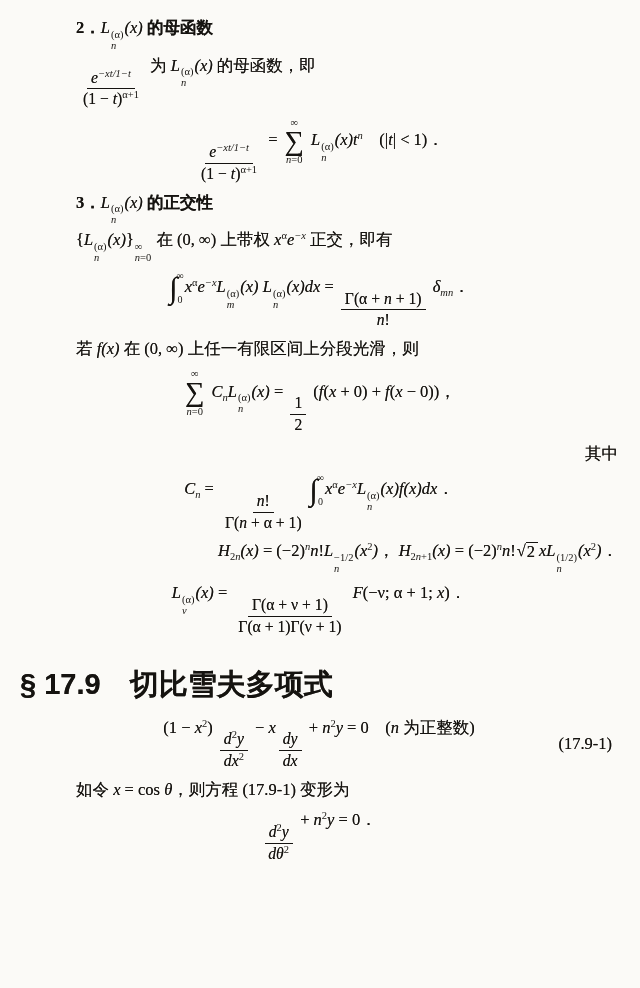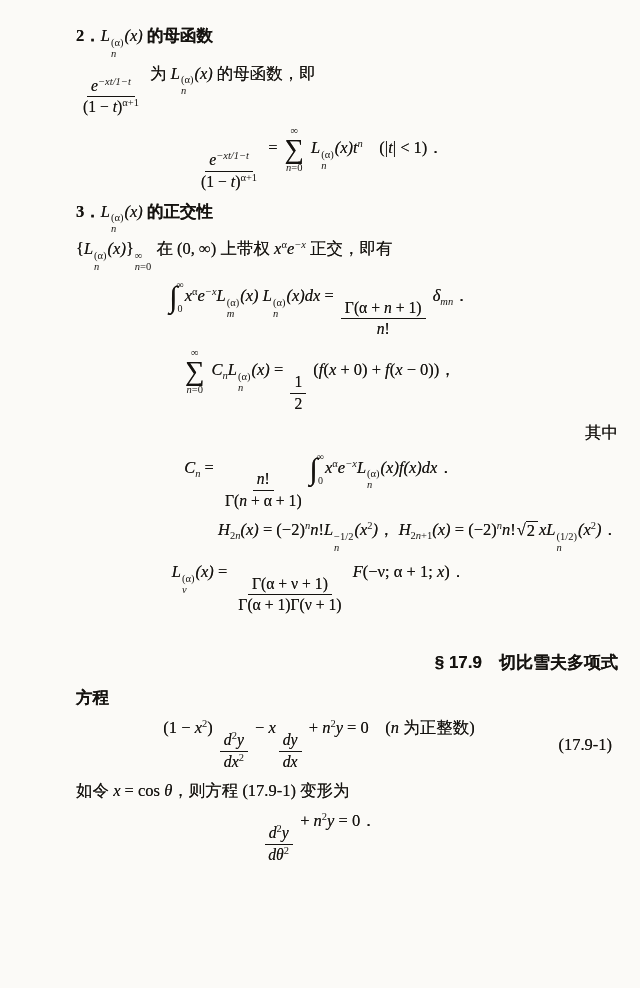--- a/index.html
+++ b/index.html
@@ -12,28 +12,28 @@
     text-shadow:0 0 .45px rgba(20,15,10,.75);
   }
   .bk{margin:3px 0;}
   .line{display:inline;}
   
   .cn{font-style:normal;}
   .bcn{font-style:normal;font-weight:bold;}
   .mi{font-style:italic;}
   .mr{font-style:normal;}
   
-  .item{margin:9px 0 2px 56px;}
+  .item{margin:1px 0 2px 56px;}
   .para{margin:4px 0 4px 56px;}
   .flush{margin:5px 0 5px 18px;text-align:right;}
   
   .display{margin:8px 0;text-align:center;position:relative;}
   .eqno{position:absolute;right:6px;top:50%;transform:translateY(-50%);}
   
-  .section{text-align:right;font-size:17px;margin:37px 0 12px;
+  .section{text-align:left;font-size:29px;margin:29px 0 12px;
            font-family:"Liberation Sans","DejaVu Sans",sans-serif;font-weight:bold;}
   
   sup.sup,sub.sub{font-size:10.5px;line-height:0;text-shadow:none;}
   .ss{display:inline-flex;flex-direction:column;align-items:flex-start;
       font-size:10.5px;line-height:1.05;vertical-align:-0.45em;text-shadow:none;
       margin:0 1px;}
   
   .frac{display:inline-flex;flex-direction:column;align-items:center;
         vertical-align:-0.75em;margin:0 3px;line-height:1.2;font-size:0.95em;}
   .frac .num{padding:0 4px 1px;border-bottom:1.3px solid #151310;}
@@ -104,20 +104,21 @@
         </span><span class="mi">x</span><sup class="sup"><span class="mr">α</span></sup><span class="mi">e</span><sup class="sup"><span class="mi">−x</span></sup><span class="mi">L</span><span class="ss">
           <span><span class="mr">(α)</span></span>
           <span><span class="mi">m</span></span>
         </span><span class="mi">(x) L</span><span class="ss">
           <span><span class="mr">(α)</span></span>
           <span><span class="mi">n</span></span>
         </span><span class="mi">(x)dx</span><span class="mr"> = </span><span class="frac">
           <span class="num"><span class="mr">Γ(α + </span><span class="mi">n</span><span class="mr"> + 1)</span></span>
           <span class="den"><span class="mi">n</span><span class="mr">!</span></span>
         </span><span class="mi"> δ</span><sub class="sub"><span class="mi">mn</span></sub><span class="mr">．</span></span></div>
+    <div class="bk para"><span class="line"><span class="cn">若 </span><span class="mi">f(x)</span><span class="cn"> 在 </span><span class="mr">(0, ∞)</span><span class="cn"> 上任一有限区间上分段光滑，则</span></span></div>
     <div class="bk display"><span class="line"><span class="big">
           <span class="lim">
             <span class="mr">∞</span>
           </span>
           <span class="sym">∑</span>
           <span class="lim">
             <span class="mi">n</span>
             <span class="mr">=0</span>
           </span>
         </span><span class="mi"> C</span><sub class="sub"><span class="mi">n</span></sub><span class="mi">L</span><span class="ss">
@@ -152,21 +153,20 @@
           <span><span class="mi">n</span></span>
         </span><span class="mi">(x</span><sup class="sup"><span class="mr">2</span></sup><span class="mi">)</span><span class="mr">．</span></span></div>
     <div class="bk display"><span class="line"><span class="mi">L</span><span class="ss">
           <span><span class="mr">(α)</span></span>
           <span><span class="mi">ν</span></span>
         </span><span class="mi">(x)</span><span class="mr"> = </span><span class="frac">
           <span class="num"><span class="mr">Γ(α + ν + 1)</span></span>
           <span class="den"><span class="mr">Γ(α + 1)Γ(ν + 1)</span></span>
         </span><span class="mi"> F</span><span class="mr">(−ν; α + 1; </span><span class="mi">x</span><span class="mr">)．</span></span></div>
     <div class="bk section"><span class="line"><span class="bcn">§ 17.9　切比雪夫多项式</span></span></div>
-    <div class="bk para"><span class="line"><span class="bcn">方程</span></span></div>
     <div class="bk display"><span class="line"><span class="mr">(1 − </span><span class="mi">x</span><sup class="sup"><span class="mr">2</span></sup><span class="mr">) </span><span class="frac">
           <span class="num"><span class="mi">d</span><sup class="sup"><span class="mr">2</span></sup><span class="mi">y</span></span>
           <span class="den"><span class="mi">dx</span><sup class="sup"><span class="mr">2</span></sup></span>
         </span><span class="mr"> − </span><span class="mi">x</span><span class="frac">
           <span class="num"><span class="mi">dy</span></span>
           <span class="den"><span class="mi">dx</span></span>
         </span><span class="mr"> + </span><span class="mi">n</span><sup class="sup"><span class="mr">2</span></sup><span class="mi">y</span><span class="mr"> = 0　(</span><span class="mi">n</span><span class="cn"> 为正整数)</span></span><span class="eqno">(17.9-1)</span></div>
     <div class="bk para"><span class="line"><span class="cn">如令 </span><span class="mi">x</span><span class="mr"> = cos </span><span class="mi">θ</span><span class="cn">，则方程 </span><span class="mr">(17.9-1)</span><span class="cn"> 变形为</span></span></div>
     <div class="bk display"><span class="line"><span class="frac">
           <span class="num"><span class="mi">d</span><sup class="sup"><span class="mr">2</span></sup><span class="mi">y</span></span>

